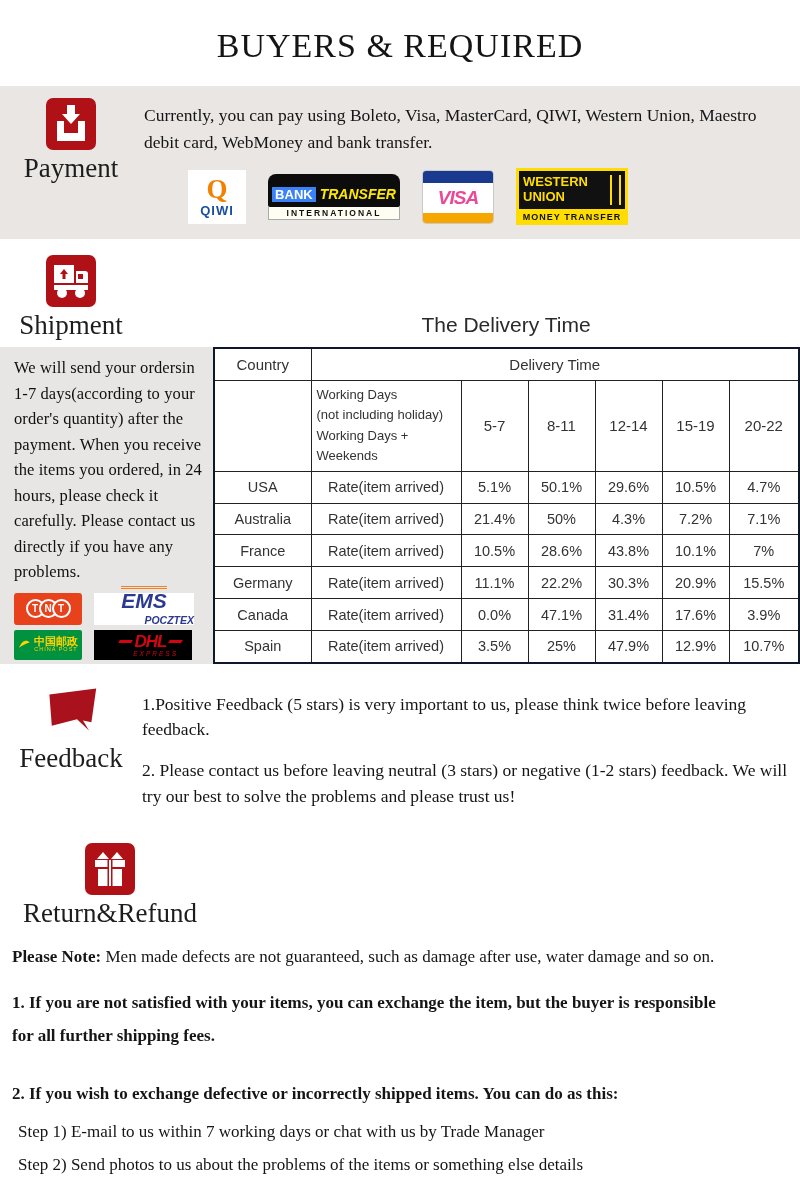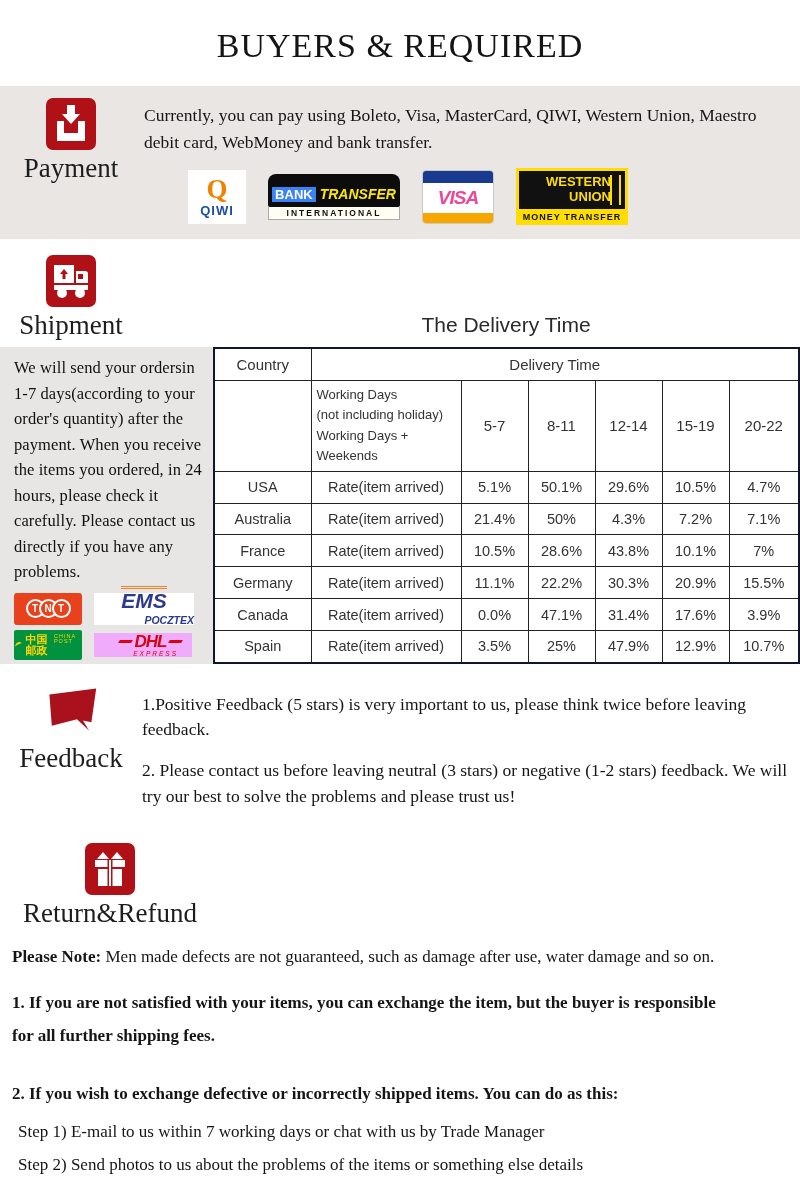--- a/index.html
+++ b/index.html
@@ -34,21 +34,21 @@
   .bt-w1 { background:#3b82f6; color:#fff; font-family:"Liberation Sans",sans-serif; font-weight:bold; font-size:13px; padding:0 3px;margin-top:8px; }
   .bt-w2 { color:#ffe800; font-style:italic; font-weight:bold; font-size:14px; font-family:"Liberation Sans",sans-serif; }
   .bt-bot { background:#fffef2; border:1px solid #aaa; border-top:none; text-align:center; font-size:8.5px; font-weight:bold; letter-spacing:2px; color:#111; font-family:"Liberation Sans",sans-serif; padding:1px 0; }
 
   .logo-visa { width:72px; height:54px; background:#fff; border:1px solid #c9c9c9; border-radius:4px; display:flex; flex-direction:column; }
   .v-top { height:12px; background:#1a3a8f; border-radius:3px 3px 0 0; }
   .v-mid { flex:1; display:flex; align-items:center; justify-content:center; font-family:"Liberation Sans",sans-serif; font-style:italic; font-weight:bold; font-size:19px; color:#ec4899; letter-spacing:-1px; }
   .v-bot { height:10px; background:#f7a600; border-radius:0 0 3px 3px; }
 
   .logo-wu { width:112px; background:#ffdd00; padding:3px; }
-  .wu-top { position:relative; background:#111; color:#ffdd00; text-align:right; font-family:"Liberation Sans",sans-serif; font-weight:bold; font-size:13px; line-height:1.15; padding:4px 14px 4px 4px; }
+  .wu-top { position:relative; background:#111; color:#ffdd00; text-align:left; font-family:"Liberation Sans",sans-serif; font-weight:bold; font-size:13px; line-height:1.15; padding:4px 14px 4px 4px; }
   .wu-top::after { content:""; position:absolute; right:4px; top:4px; bottom:4px; width:7px; border-left:2px solid #ffdd00; border-right:2px solid #ffdd00; }
   .wu-bot { text-align:center; font-family:"Liberation Sans",sans-serif; font-weight:bold; font-size:9px; letter-spacing:1px; color:#111; padding-top:3px; }
 
   
   .ship-head { display:flex; align-items:flex-end; padding:16px 0 6px; }
   .dt-title { flex:1; text-align:center; font-family:"Liberation Sans",sans-serif; font-size:21px; color:#2a2a2a; padding:0 0 4px 70px; }
 
   
   .delivery { display:flex; align-items:stretch; }
   .d-left { width:213px; min-width:213px; background:#e8e6e4; padding:8px 4px 4px 14px; }
@@ -56,25 +56,25 @@
   .d-logos { display:flex; flex-wrap:wrap; gap:5px 12px; margin-top:8px; align-items:center; }
 
   .logo-tnt { width:68px; height:32px; background:#e8421c; border-radius:3px; display:flex; align-items:center; justify-content:center; }
   .tnt-c { width:19px; height:19px; border:2px solid #fff; border-radius:50%; margin:0 -3px; display:flex; align-items:center; justify-content:center; color:#fff; font-family:"Liberation Sans",sans-serif; font-weight:bold; font-size:10px; background:#e8421c; }
 
   .logo-ems { width:100px; height:32px; background:#fff; display:flex; align-items:center; justify-content:center; gap:3px;flex-direction:column; }
   .ems-name { color:#2b3990; font-family:"Liberation Sans",sans-serif; font-style:italic; font-weight:bold; font-size:21px; line-height:1; border-top:3px double #f58220; padding-top:1px; }
   .ems-sub { color:#2b3990; font-family:"Liberation Sans",sans-serif; font-style:italic; font-weight:bold; font-size:10.5px; align-self:flex-end; margin-bottom:5px; }
 
   .logo-cp { width:68px; height:30px; background:#00923f; border-radius:2px; display:flex; align-items:center; justify-content:center; gap:3px; }
-  .cp-texts { display:flex; flex-direction:row; line-height:1; }
+  .cp-texts { display:flex; flex-direction:column; line-height:1;text-align:center; }
   .cp-cn { color:#ffd400; font-weight:bold; font-size:11px; }
   .cp-en { color:#ffd400; font-size:5.5px; letter-spacing:1px; font-family:"Liberation Sans",sans-serif; }
 
-  .logo-dhl { width:98px; height:24px; background:#f0abfc; display:flex; flex-direction:column; align-items:center; justify-content:center;padding-left:15px; }
+  .logo-dhl { width:98px; height:30px; background:#000000; display:flex; flex-direction:column; align-items:center; justify-content:center;padding-left:15px; }
   .dhl-row { display:flex; align-items:center; gap:3px; }
   .dhl-dash { width:13px; height:3px; background:#d40511; transform:skewX(-30deg); }
   .dhl-name { color:#d40511; font-family:"Liberation Sans",sans-serif; font-style:italic; font-weight:bold; font-size:17px; line-height:1; letter-spacing:-1px; }
   .dhl-sub { color:#d40511; font-style:italic; font-size:6.5px; letter-spacing:2px; align-self:flex-end; margin-right:14px; font-family:"Liberation Sans",sans-serif; }
 
   
   .d-table { border-collapse:collapse; width:587px; table-layout:fixed; background:#fff; font-family:"Liberation Sans",sans-serif; color:#333; border:2px solid #0f172a; }
   .d-table td, .d-table th { border:1px solid #222; text-align:center; vertical-align:middle; font-weight:normal; padding:0; }
   .r-head { height:30px; font-size:15px; }
   .r-sub  { height:66px; }

